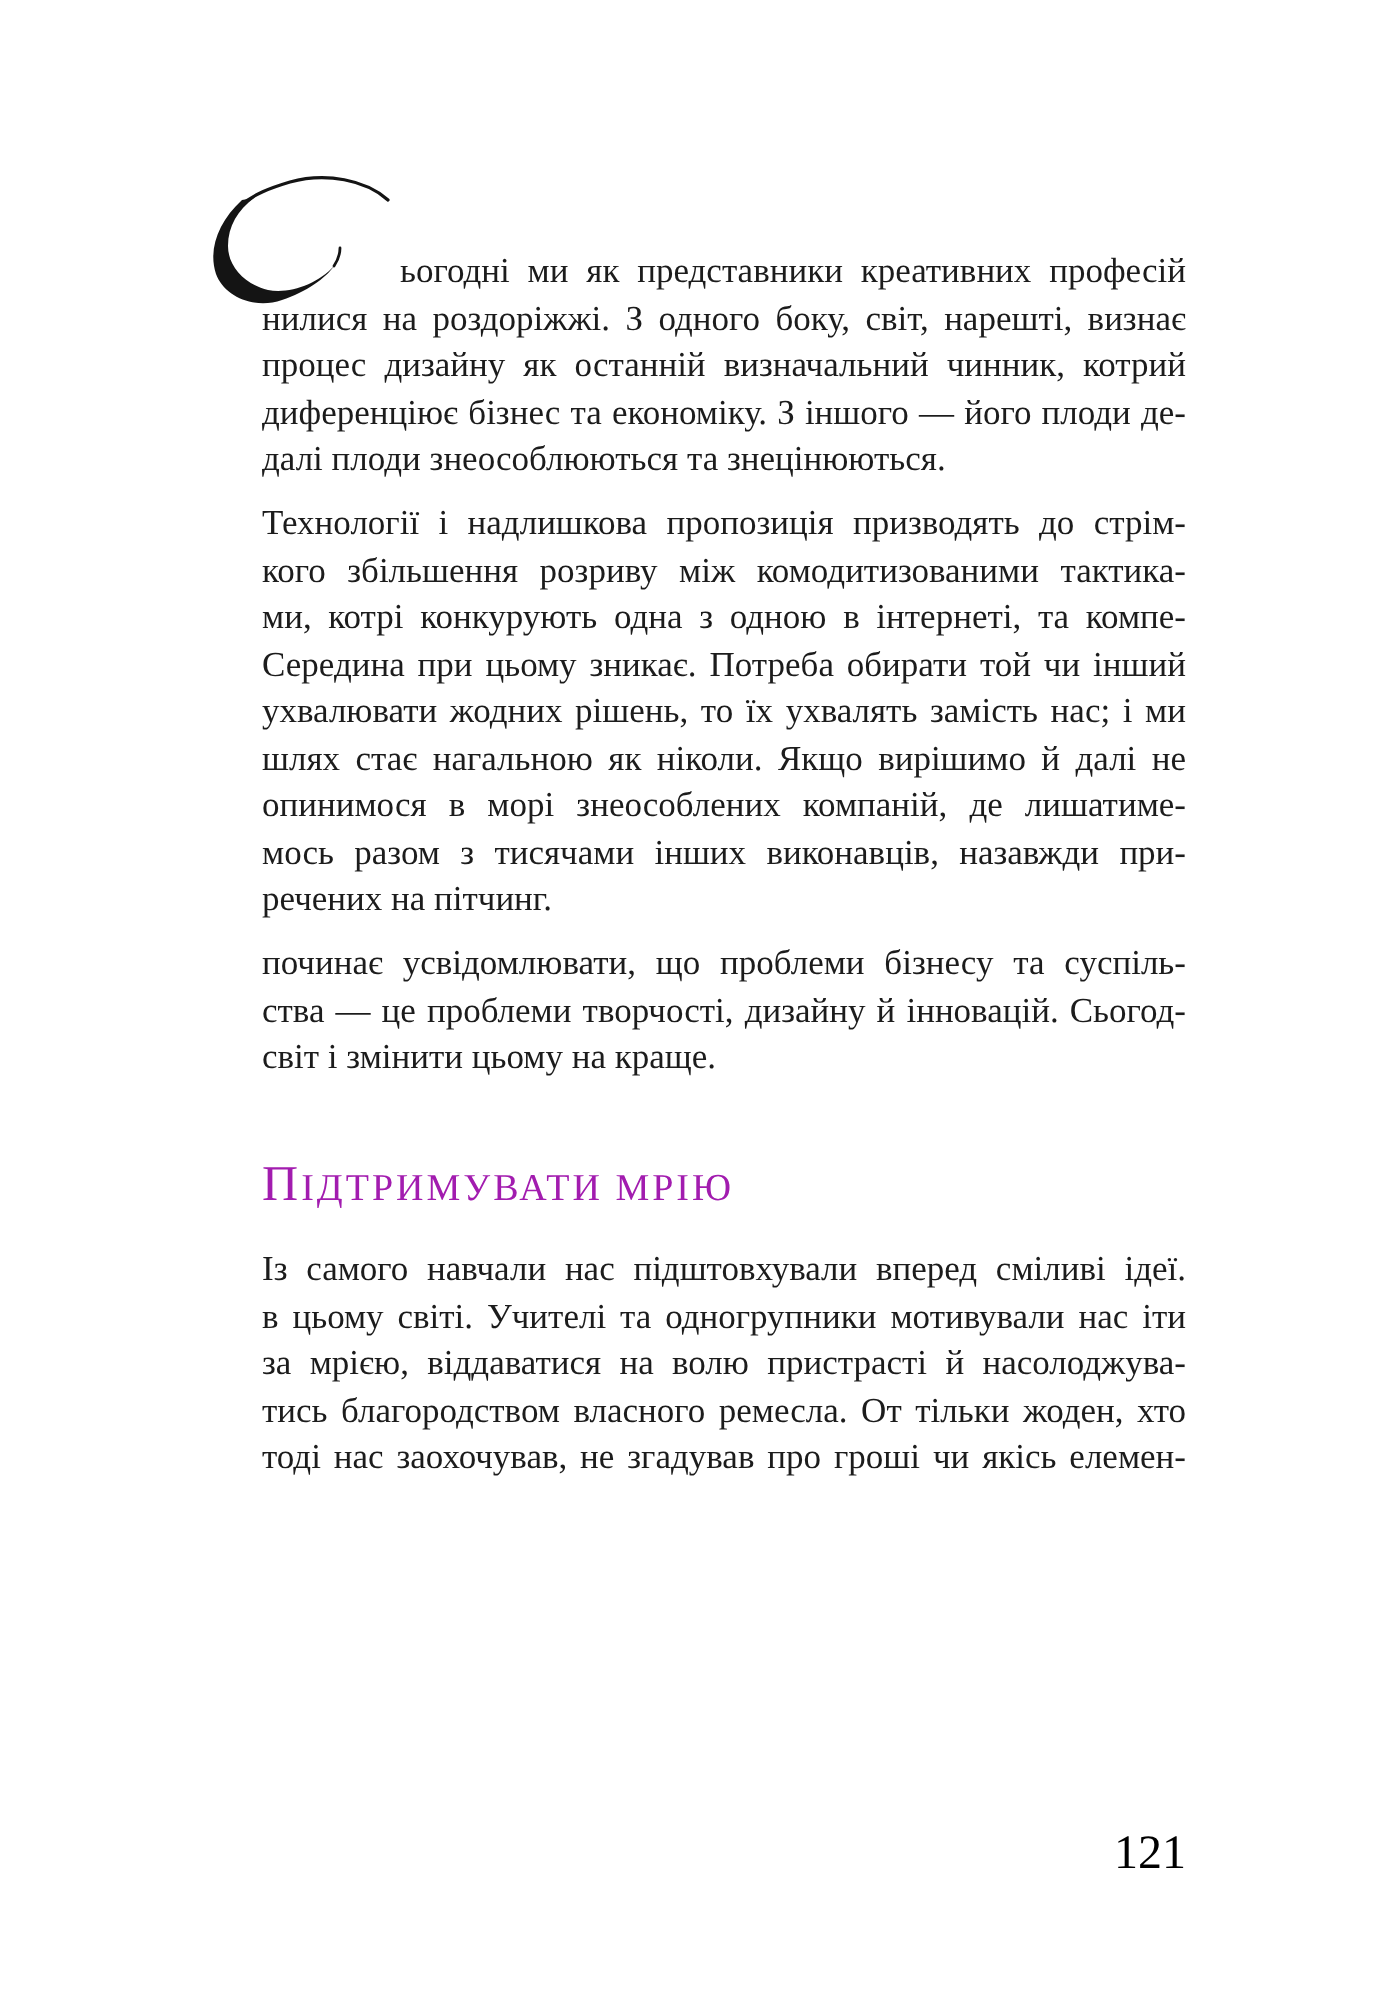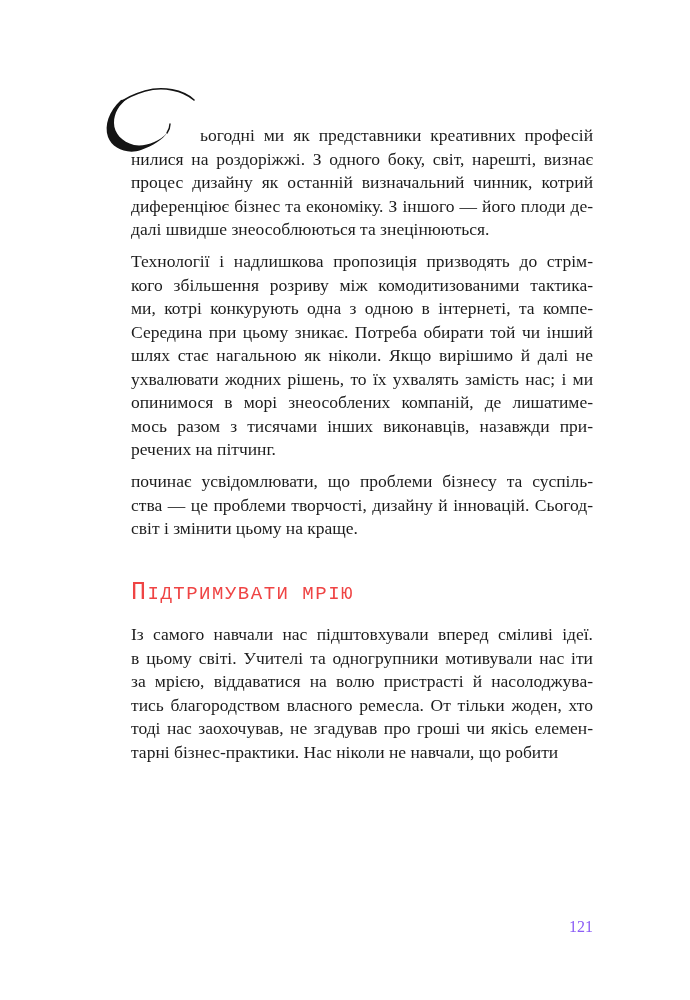--- a/index.html
+++ b/index.html
@@ -30,43 +30,43 @@
     text-align-last:justify;
     color:#1c1c1c;
   }
   .line.last{text-align-last:left;}
   .line.indent{text-indent:69px;}
   .heading{
     margin-top:36px;
     margin-bottom:14.5px;
     height:32px;
     line-height:32px;
-    font-family:Liberation Mono, monospace;
+    font-family:Liberation Serif, serif;
     font-weight:400;
-    color:#ef4444;
+    color:#a21caf;
     letter-spacing:1.5px;
     white-space:nowrap;
   }
   .h-init{font-size:25px;}
   .h-rest{font-size:19px;text-transform:uppercase;}
   .drop-cap{
     position:absolute;
     left:-30px;top:-37px;
     width:100px;height:68px;
     pointer-events:none;
   }
   .drop-cap svg{display:block;width:100px;height:68px;}
   .page-number{
     position:absolute;
     left:131px;top:916px;
     width:462px;
     text-align:right;
-    font-size:16px;
+    font-size:24px;
     line-height:22px;
-    color:#8b5cf6;
+    color:#000000;
   }
   .sr{
     position:absolute;width:1px;height:1px;
     overflow:hidden;clip-path:inset(50%);
     white-space:nowrap;
   }
 </style>
 </head>
 <body>
 
@@ -81,44 +81,43 @@
                  C58,55 44,60 33,58 C21,55 13,46 13,36 C13,26 18,18 26,12 Z" fill="#141414"></path>
         <path d="M66,46 C68,43 69,40 69,37" fill="none" stroke="#141414" stroke-width="1.4" stroke-linecap="round"></path>
       </svg>
     </div>
 
   <div class="para has-drop">
         <div class="line indent">ьогодні ми як представники креативних професій опи-</div>
         <div class="line">нилися на роздоріжжі. З одного боку, світ, нарешті, визнає</div>
         <div class="line">процес дизайну як останній визначальний чинник, котрий</div>
         <div class="line">диференціює бізнес та економіку. З іншого — його плоди де-</div>
-        <div class="line last">далі швидше знеособлюються та знецінюються.</div>
+        <div class="line last">далі плоди знеособлюються та знецінюються.</div>
       </div>
       <div class="para">
         <div class="line">Технології і надлишкова пропозиція призводять до стрім-</div>
         <div class="line">кого збільшення розриву між комодитизованими тактика-</div>
         <div class="line">ми, котрі конкурують одна з одною в інтернеті, та компе-</div>
         <div class="line">Середина при цьому зникає. Потреба обирати той чи інший</div>
+        <div class="line">ухвалювати жодних рішень, то їх ухвалять замість нас; і ми</div>
         <div class="line">шлях стає нагальною як ніколи. Якщо вирішимо й далі не</div>
-        <div class="line">ухвалювати жодних рішень, то їх ухвалять замість нас; і ми</div>
         <div class="line">опинимося в морі знеособлених компаній, де лишатиме-</div>
         <div class="line">мось разом з тисячами інших виконавців, назавжди при-</div>
         <div class="line last">речених на пітчинг.</div>
       </div>
       <div class="para">
         <div class="line">починає усвідомлювати, що проблеми бізнесу та суспіль-</div>
         <div class="line">ства — це проблеми творчості, дизайну й інновацій. Сьогод-</div>
         <div class="line last">світ і змінити цьому на краще.</div>
       </div>
       <div class="heading"><span class="h-init">П</span><span class="h-rest">ідтримувати мрію</span></div>
       <div class="para">
         <div class="line">Із самого навчали нас підштовхували вперед сміливі ідеї.</div>
         <div class="line">в цьому світі. Учителі та одногрупники мотивували нас іти</div>
         <div class="line">за мрією, віддаватися на волю пристрасті й насолоджува-</div>
         <div class="line">тись благородством власного ремесла. От тільки жоден, хто</div>
         <div class="line">тоді нас заохочував, не згадував про гроші чи якісь елемен-</div>
-        <div class="line last">тарні бізнес-практики. Нас ніколи не навчали, що робити</div>
       </div>
     </div>
 
   <div class="page-number">121</div>
 
 </div>
 
 </body></html>

